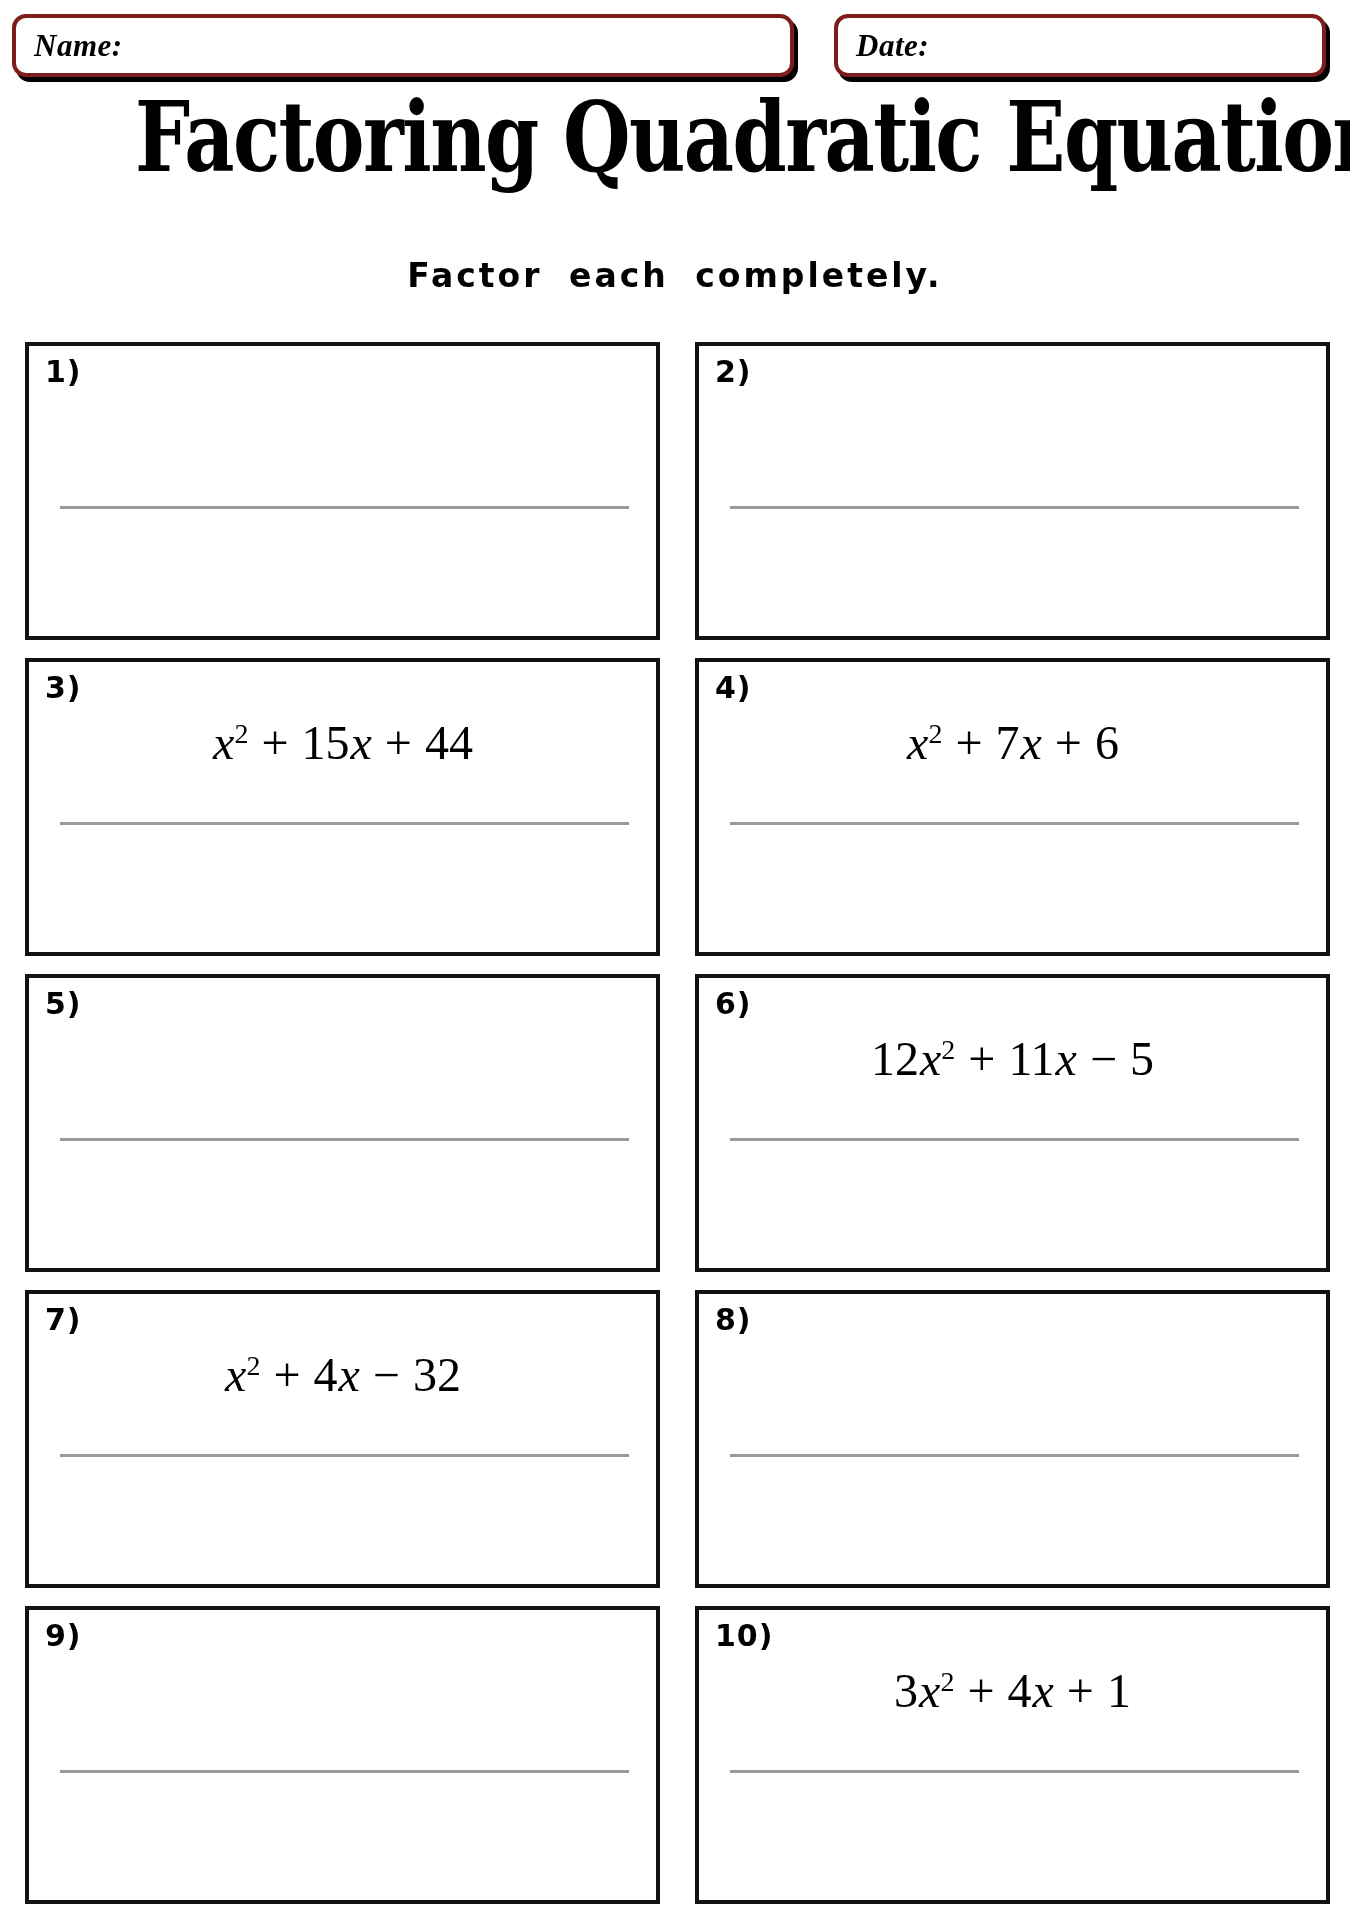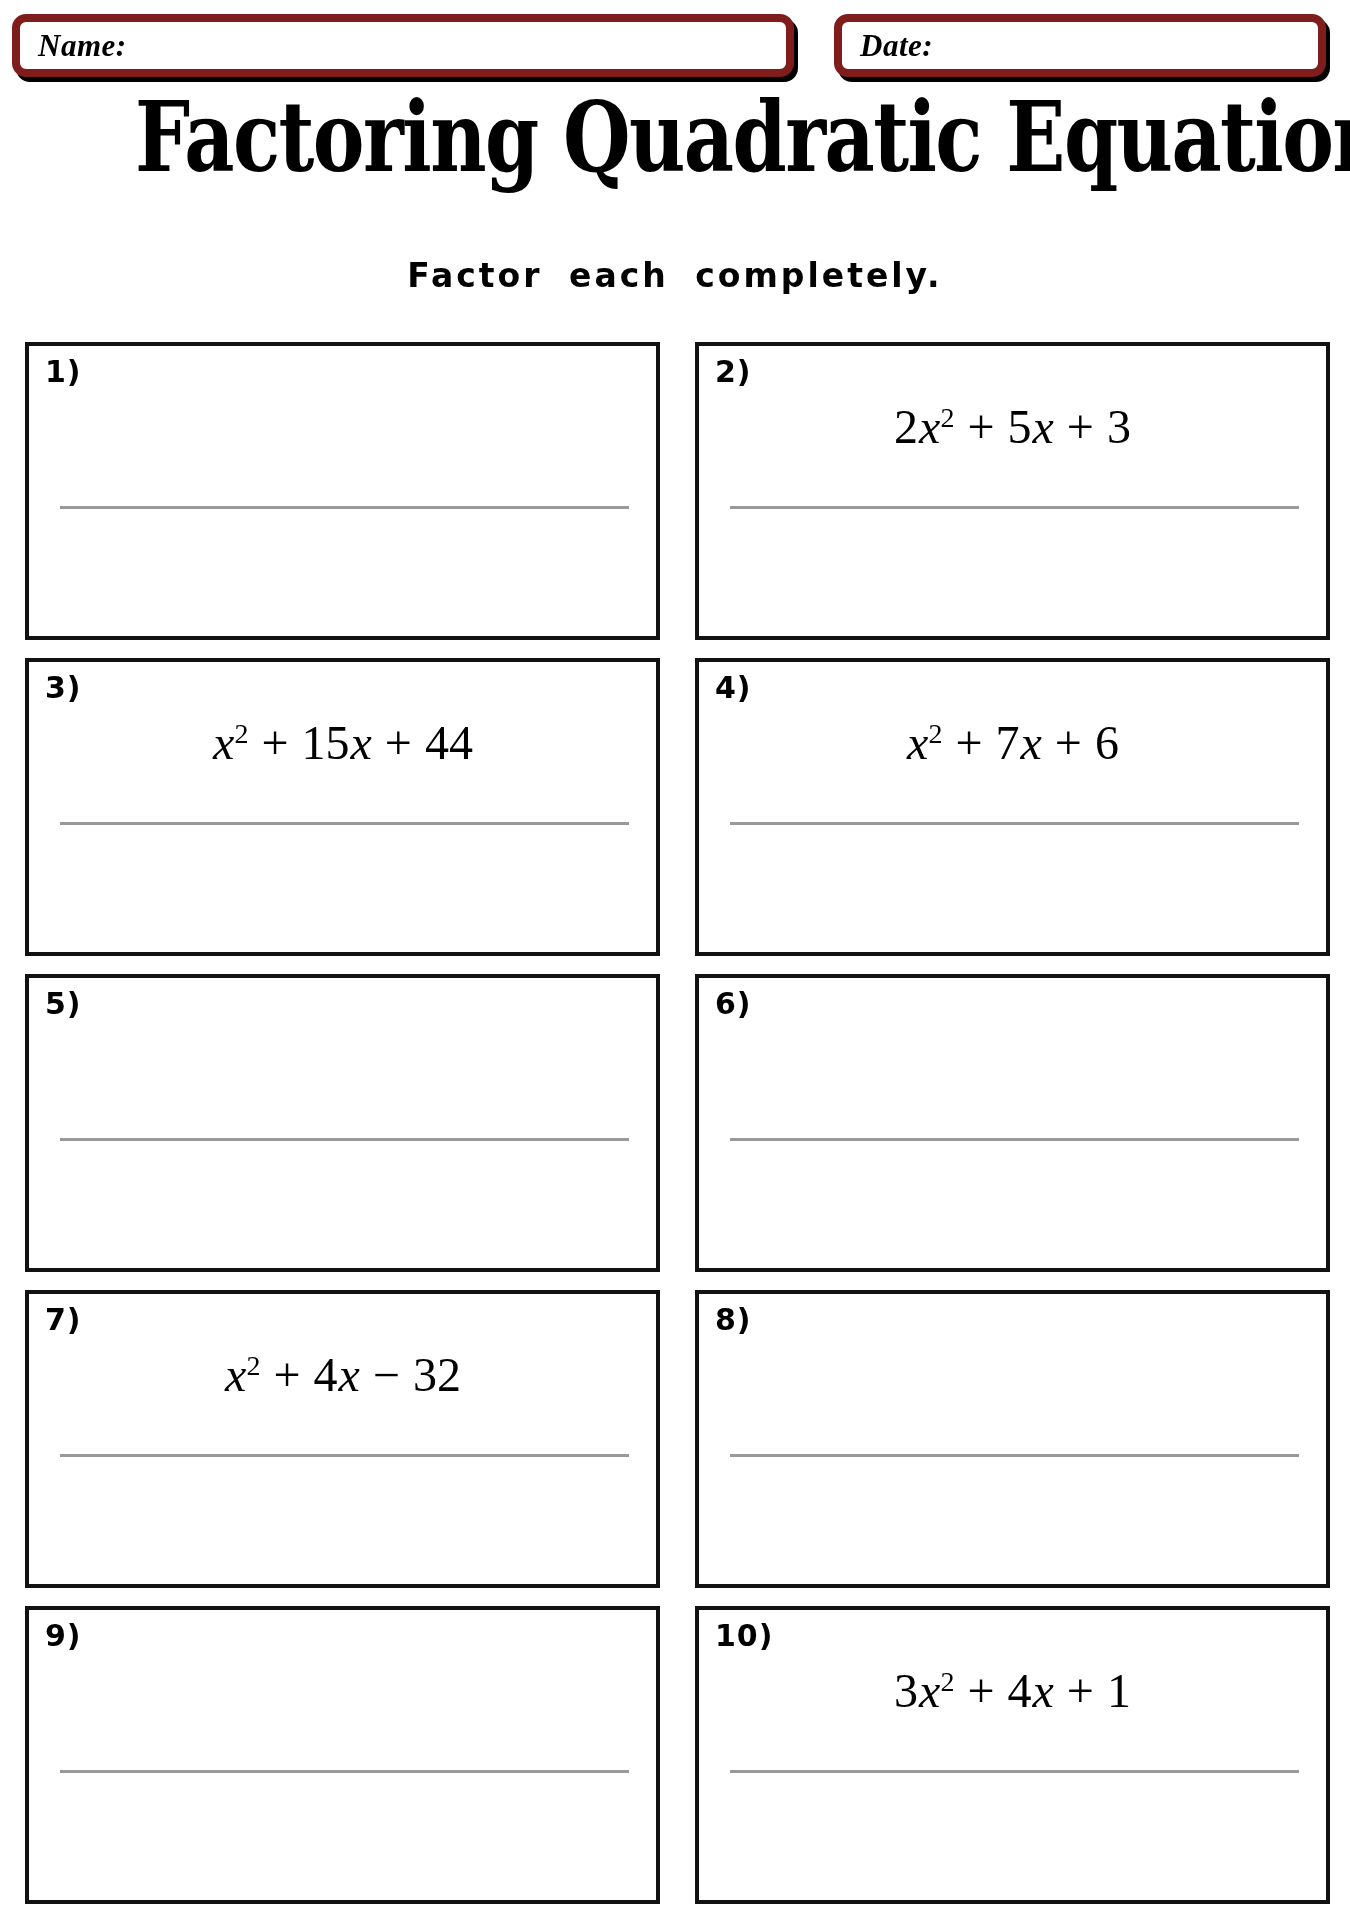--- a/index.html
+++ b/index.html
@@ -15,21 +15,21 @@
     --answer-line: #999999;
     --box-border: #121212;
   }
 
   
   .field-box {
     position: absolute;
     top: 14px;
     height: 63px;
     background: #fff;
-    border: 8px solid #7f1d1d;
+    border: 4px solid #7f1d1d;
     border-radius: 14px;
     box-shadow: 4px 5px 0 0 #000;
     display: flex;
     align-items: center;
     padding-left: 18px;
   }
   .field-box.name { left: 12px;  width: 782px; }
   .field-box.date { left: 834px; width: 492px; }
   .field-label {
     font-family: "Liberation Serif", serif;
@@ -133,21 +133,20 @@
 <div class="instruction">Factor each completely.</div>
 
 <div class="problems-grid">
   <div class="problem-box">
     <div class="problem-number">1)</div>
     <div class="answer-line"></div>
   </div>
 
   <div class="problem-box">
     <div class="problem-number">2)</div>
-    <div class="expression"><span class="coef">2</span><span class="var">x</span><sup class="exp">2</sup><span class="op">+</span><span class="coef">5</span><span class="var">x</span><span class="op">+</span><span class="coef">3</span></div>
     <div class="answer-line"></div>
   </div>
 
   <div class="problem-box">
     <div class="problem-number">3)</div>
     <div class="expression"><span class="coef"></span><span class="var">x</span><sup class="exp">2</sup><span class="op">+</span><span class="coef">15</span><span class="var">x</span><span class="op">+</span><span class="coef">44</span></div>
     <div class="answer-line"></div>
   </div>
 
   <div class="problem-box">
@@ -156,20 +155,21 @@
     <div class="answer-line"></div>
   </div>
 
   <div class="problem-box">
     <div class="problem-number">5)</div>
     <div class="answer-line"></div>
   </div>
 
   <div class="problem-box">
     <div class="problem-number">6)</div>
+    <div class="expression"><span class="coef">12</span><span class="var">x</span><sup class="exp">2</sup><span class="op">+</span><span class="coef">11</span><span class="var">x</span><span class="op">−</span><span class="coef">5</span></div>
     <div class="answer-line"></div>
   </div>
 
   <div class="problem-box">
     <div class="problem-number">7)</div>
     <div class="expression"><span class="coef"></span><span class="var">x</span><sup class="exp">2</sup><span class="op">+</span><span class="coef">4</span><span class="var">x</span><span class="op">−</span><span class="coef">32</span></div>
     <div class="answer-line"></div>
   </div>
 
   <div class="problem-box">

